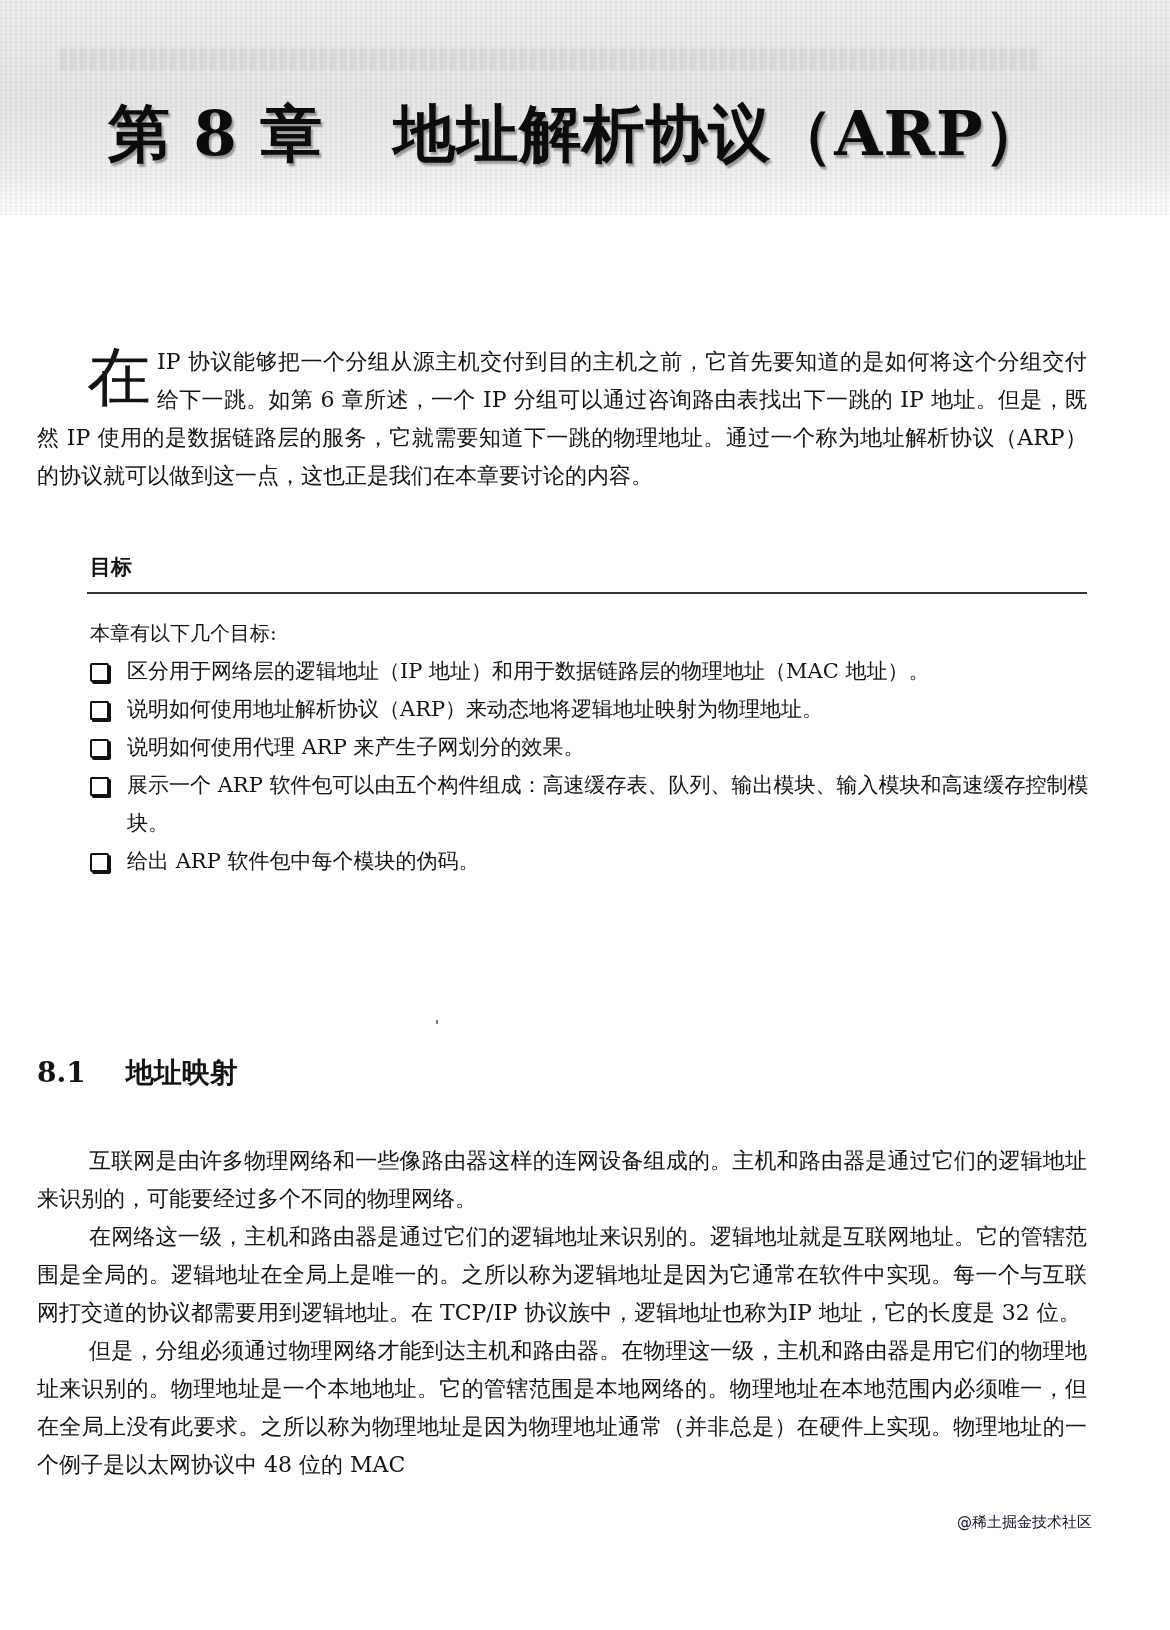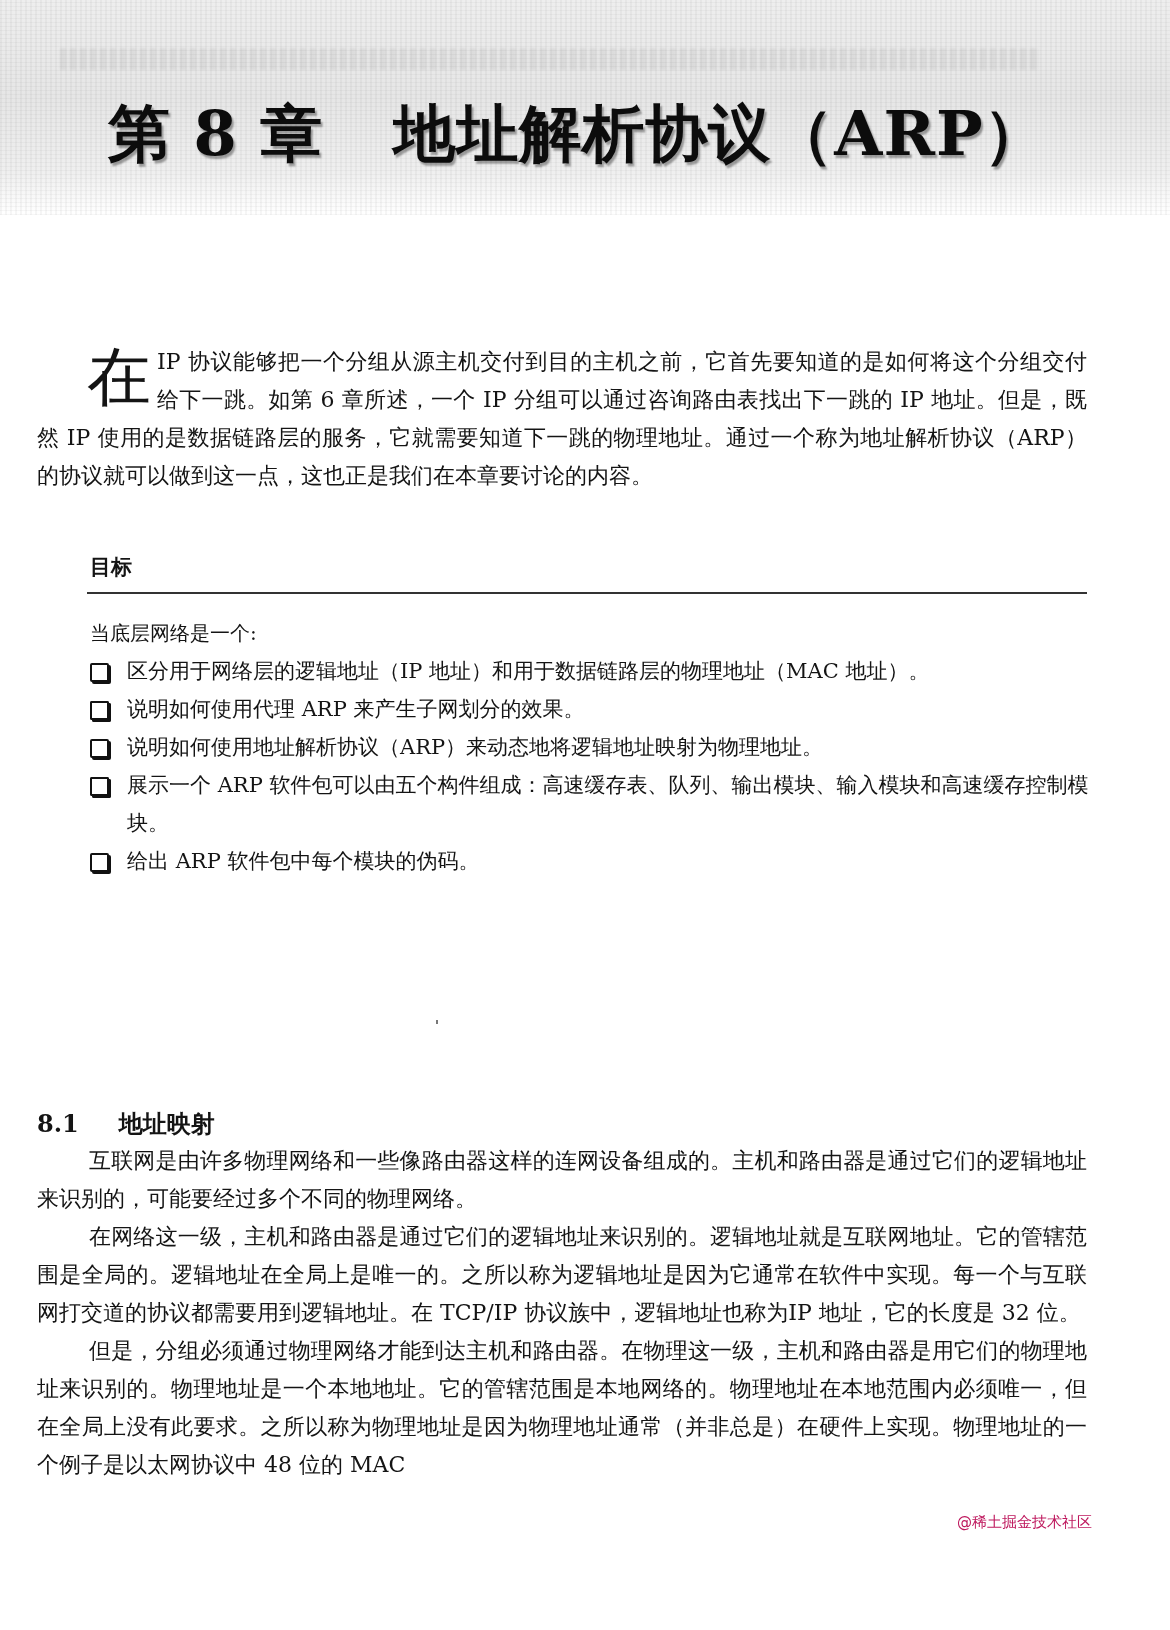--- a/index.html
+++ b/index.html
@@ -52,34 +52,34 @@
   }
   .objectives .lead { margin: 0; font-size: 20px; }
   .objectives ul { list-style: none; margin: 0; padding: 0; }
   .objectives li { position: relative; padding-left: 37px; }
   .checkbox {
     position: absolute; left: 0; top: 11px; width: 15px; height: 15px;
     border: 2px solid #111; border-radius: 2px;
     box-shadow: 2px 2px 0 #111; background: #fff;
   }
   .section-title {
-    position: absolute; left: 37px; top: 1108px;
-    font-family: "DejaVu Serif", serif; font-weight: bold; font-size: 24px;
+    position: absolute; left: 37px; top: 1054px;
+    font-family: "DejaVu Serif", serif; font-weight: bold; font-size: 28px;
     white-space: nowrap;
   }
   .section-title .num { margin-right: 40px; }
   .body {
     position: absolute; left: 37px; top: 1142px; width: 1050px;
     font-size: 22px; line-height: 38px;
   }
   .body p { margin: 0; text-indent: 52px; text-align: justify; }
   .body b { font-weight: normal; }
   .watermark {
     position: absolute; right: 78px; top: 1513px;
-    font-family: "DejaVu Sans", sans-serif; font-size: 15px; color: #be185d;
+    font-family: "DejaVu Sans", sans-serif; font-size: 15px; color: #0f172a;
   }
   .speck { position: absolute; left: 436px; top: 1020px; width: 2px; height: 4px; background: #777; }
 </style>
 </head>
 <body>
 
 <div class="header-band">
   <div class="ghost-line"></div>
 </div>
 
@@ -89,26 +89,26 @@
 
 <div class="intro">
   <span class="dropcap">在</span>
   <p>IP 协议能够把一个分组从源主机交付到目的主机之前，它首先要知道的是如何将这个分组交付给下一跳。如第 6 章所述，一个 IP 分组可以通过咨询路由表找出下一跳的 IP 地址。但是，既然 IP 使用的是数据链路层的服务，它就需要知道下一跳的物理地址。通过一个称为地址解析协议（ARP）的协议就可以做到这一点，这也正是我们在本章要讨论的内容。</p>
 </div>
 
 <div class="objectives-heading">目标</div>
 <div class="rule"></div>
 
 <div class="objectives">
-  <p class="lead">当底层网络是一个:</p>
+  <p class="lead">本章有以下几个目标:</p>
   <ul>
     <li><span class="checkbox"></span><span>区分用于网络层的逻辑地址（IP 地址）和用于数据链路层的物理地址（MAC 地址）。</span></li>
     <li><span class="checkbox"></span></li>
+    <li><span class="checkbox"></span><span>说明如何使用地址解析协议（ARP）来动态地将逻辑地址映射为物理地址。</span></li>
     <li><span class="checkbox"></span><span>说明如何使用代理 ARP 来产生子网划分的效果。</span></li>
-    <li><span class="checkbox"></span><span>说明如何使用地址解析协议（ARP）来动态地将逻辑地址映射为物理地址。</span></li>
     <li><span class="checkbox"></span></li>
     <li><span class="checkbox"></span><span>展示一个 ARP 软件包可以由五个构件组成：高速缓存表、队列、输出模块、输入模块和高速缓存控制模块。</span></li>
     <li><span class="checkbox"></span><span>给出 ARP 软件包中每个模块的伪码。</span></li>
   </ul>
 </div>
 
 <div class="speck"></div>
 
 <div class="section-title">
   <span class="num">8.1</span><span>地址映射</span>

